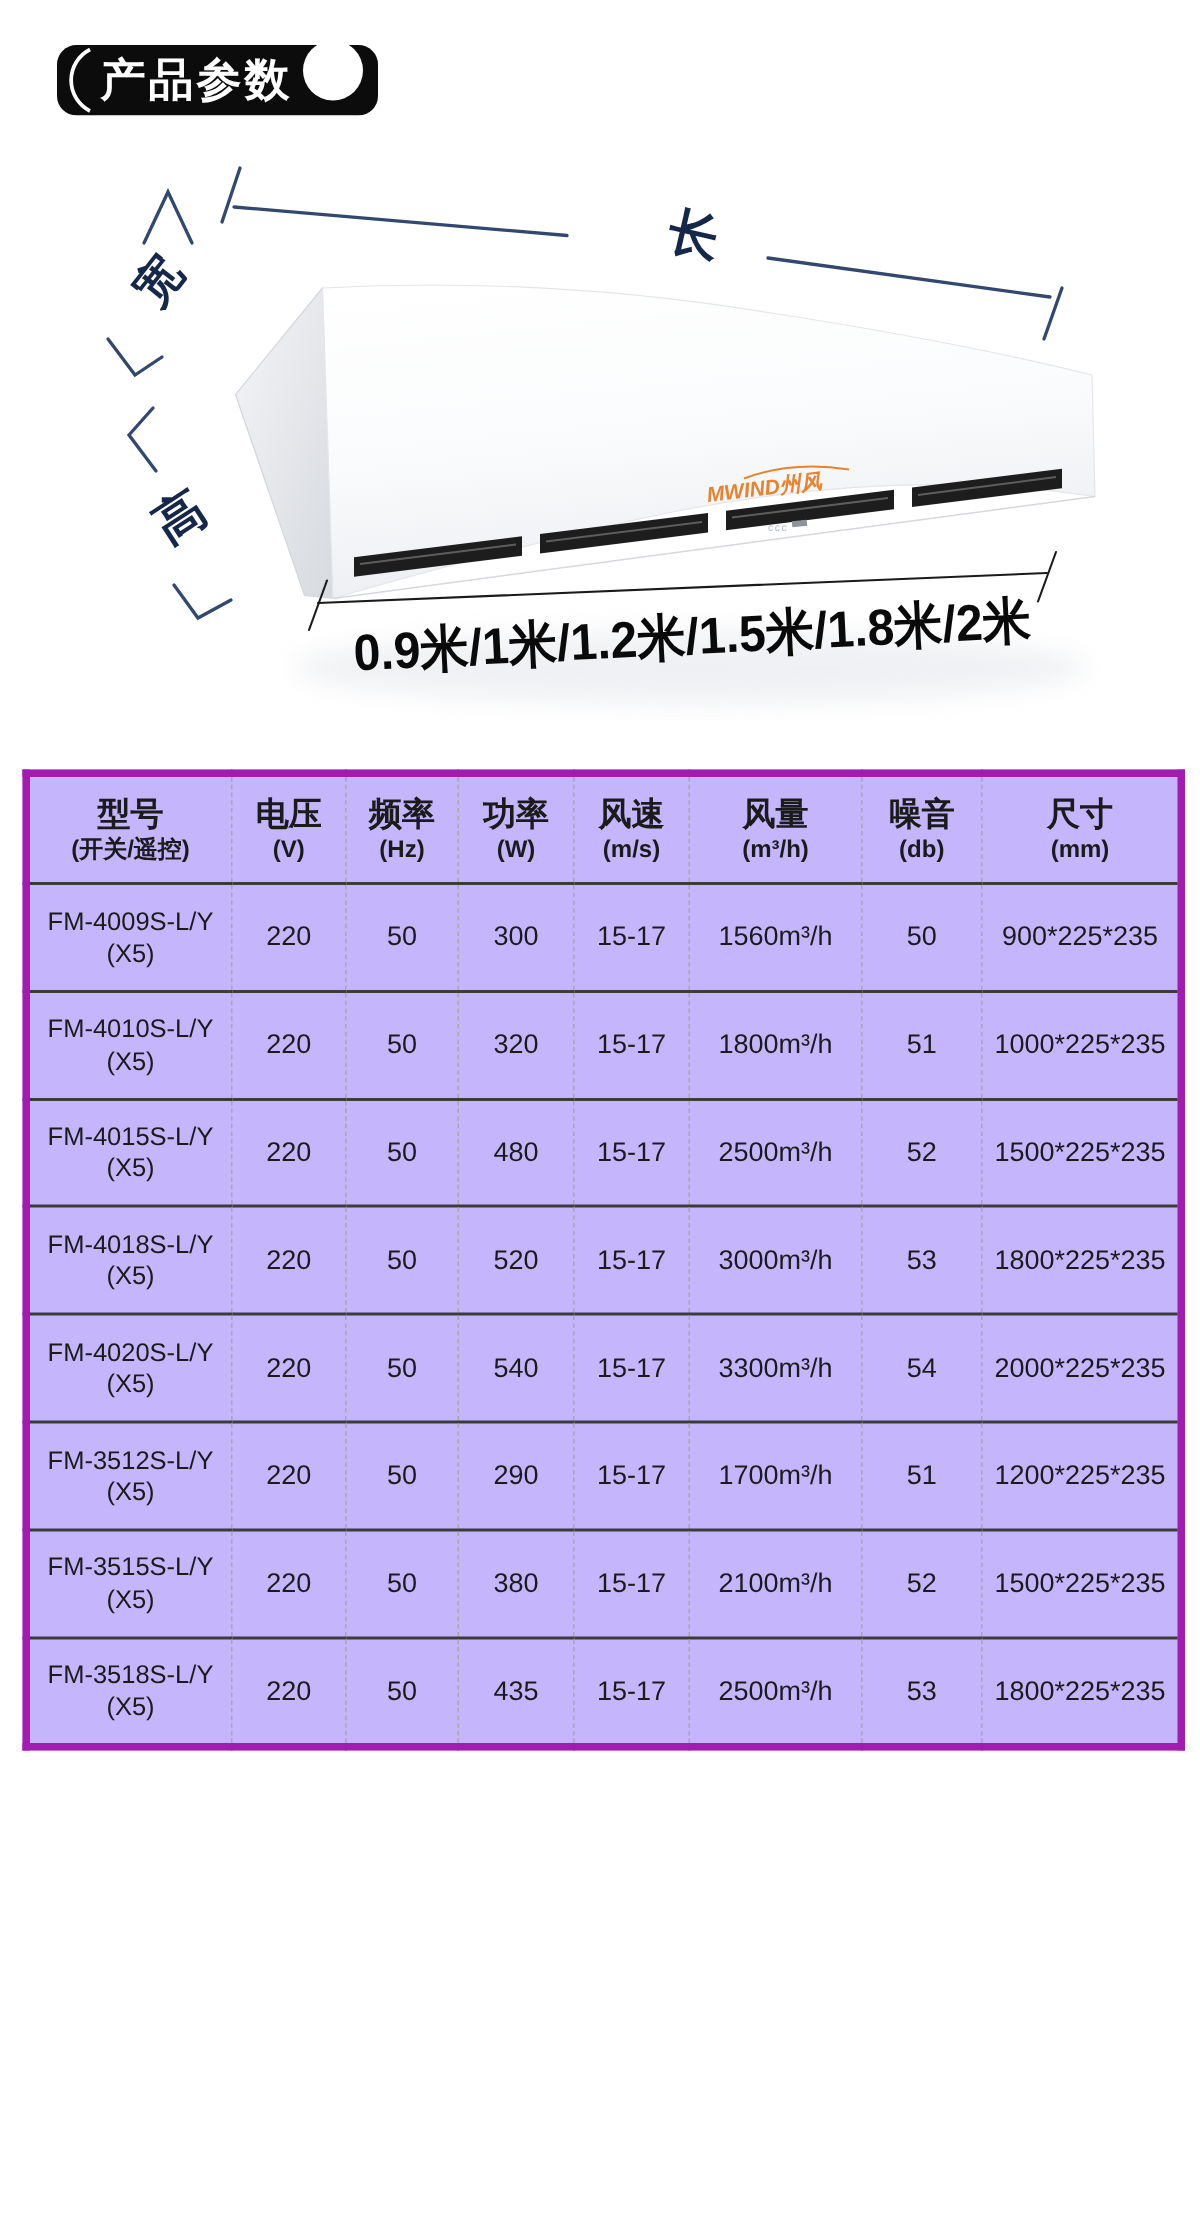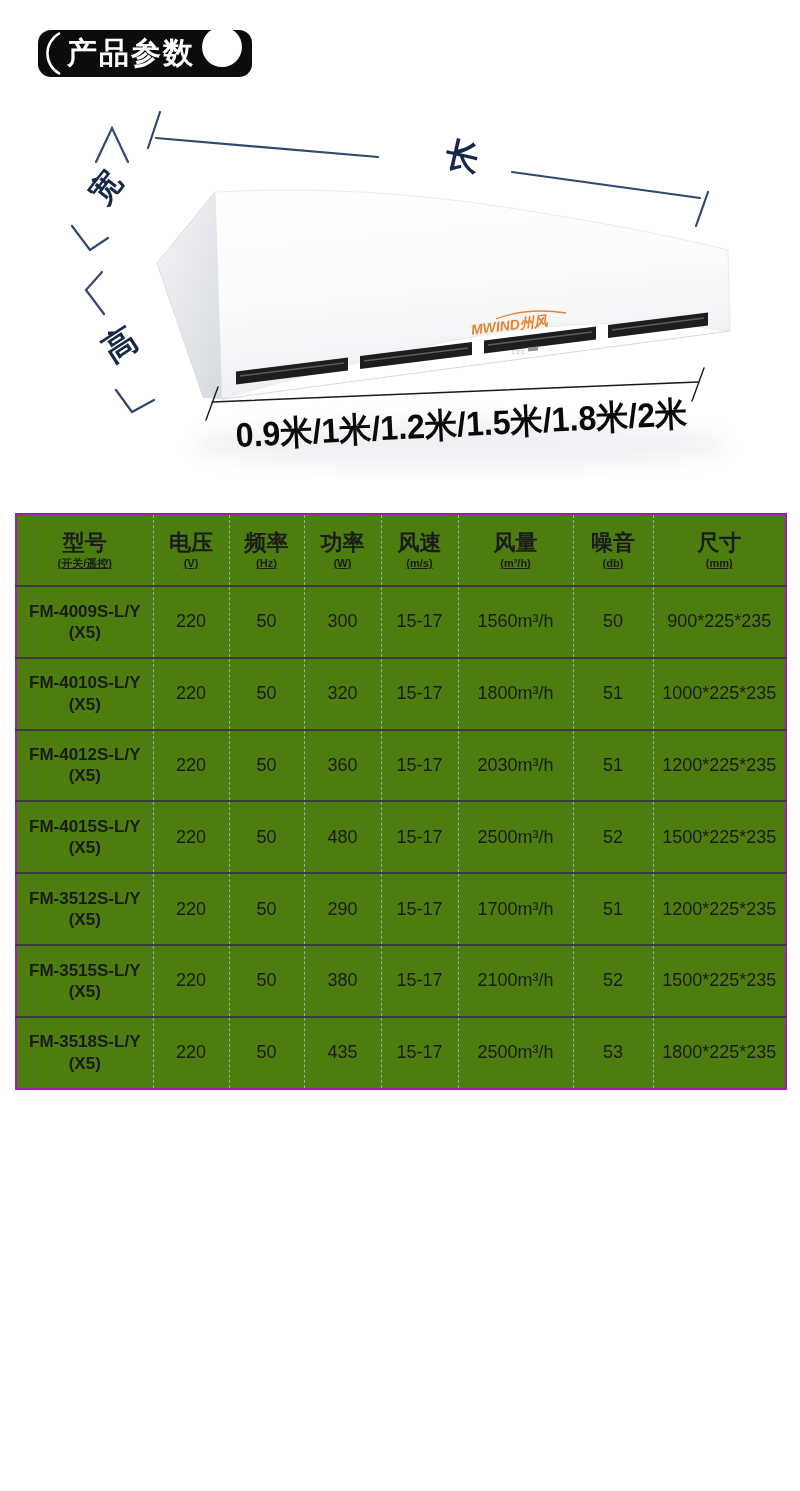--- a/index.html
+++ b/index.html
@@ -17,30 +17,30 @@
     display:flex;align-items:center;justify-content:center;
     padding-right:28px;box-sizing:border-box;
     color:#ffffff;font-size:30px;font-weight:bold;letter-spacing:2px;
   }
   
   .figure{position:absolute;left:60px;top:100px;width:720px;height:380px;}
   
   .spec-table{position:absolute;left:15px;top:513px;}
   table{
     border-collapse:collapse;table-layout:fixed;width:770px;
-    border:2px solid #a21caf;color:#1b1b1b;background:#4d7c0f;
+    border:5px solid #a21caf;color:#1b1b1b;background:#c4b5fd;
   }
   th,td{text-align:center;vertical-align:middle;padding:0 2px;overflow:hidden;}
   td{border-top:2px solid #3c3c3c;font-size:18px;}
   th:not(:last-child),td:not(:last-child){border-right:1px dashed #a8a8a8;}
   thead th{height:70px;}
   tbody td{height:69.8px;}
   .h1{font-size:22px;font-weight:bold;line-height:1.25;}
-  .h2{font-size:11px;font-weight:bold;line-height:1.25;text-decoration:underline;}
-  .model-cell div{font-size:17px;line-height:1.25;font-weight:bold;}
+  .h2{font-size:16px;font-weight:bold;line-height:1.25;}
+  .model-cell div{font-size:17px;line-height:1.25;}
 </style>
 </head>
 <body>
 
 <div class="badge">
   <svg viewBox="0 0 214 47" preserveAspectRatio="none" aria-hidden="true">
     <rect x="0" y="0" width="214" height="47" rx="13" fill="#0c0c0c"></rect>
     <path d="M 22,3 A 23 23 0 0 0 22,44" stroke="#ffffff" stroke-width="2.5" fill="none"></path>
     <circle cx="184" cy="17" r="20" fill="#ffffff"></circle>
   </svg>
@@ -183,46 +183,59 @@
     <td>220</td>
     <td>50</td>
     <td>320</td>
     <td>15-17</td>
     <td>1800m³/h</td>
     <td>51</td>
     <td>1000*225*235</td>
   </tr>
         <tr>
     <td class="model-cell">
-      <div>FM-4012S-L/Y</div>
-      <div>(X5)</div>
-    </td>
-    <td>220</td>
-    <td>50</td>
-    <td>360</td>
-    <td>15-17</td>
-    <td>2030m³/h</td>
-    <td>51</td>
-    <td>1200*225*235</td>
-  </tr>
-        <tr>
-    <td class="model-cell">
       <div>FM-4015S-L/Y</div>
       <div>(X5)</div>
     </td>
     <td>220</td>
     <td>50</td>
     <td>480</td>
     <td>15-17</td>
     <td>2500m³/h</td>
     <td>52</td>
     <td>1500*225*235</td>
   </tr>
         <tr>
     <td class="model-cell">
+      <div>FM-4018S-L/Y</div>
+      <div>(X5)</div>
+    </td>
+    <td>220</td>
+    <td>50</td>
+    <td>520</td>
+    <td>15-17</td>
+    <td>3000m³/h</td>
+    <td>53</td>
+    <td>1800*225*235</td>
+  </tr>
+        <tr>
+    <td class="model-cell">
+      <div>FM-4020S-L/Y</div>
+      <div>(X5)</div>
+    </td>
+    <td>220</td>
+    <td>50</td>
+    <td>540</td>
+    <td>15-17</td>
+    <td>3300m³/h</td>
+    <td>54</td>
+    <td>2000*225*235</td>
+  </tr>
+        <tr>
+    <td class="model-cell">
       <div>FM-3512S-L/Y</div>
       <div>(X5)</div>
     </td>
     <td>220</td>
     <td>50</td>
     <td>290</td>
     <td>15-17</td>
     <td>1700m³/h</td>
     <td>51</td>
     <td>1200*225*235</td>

